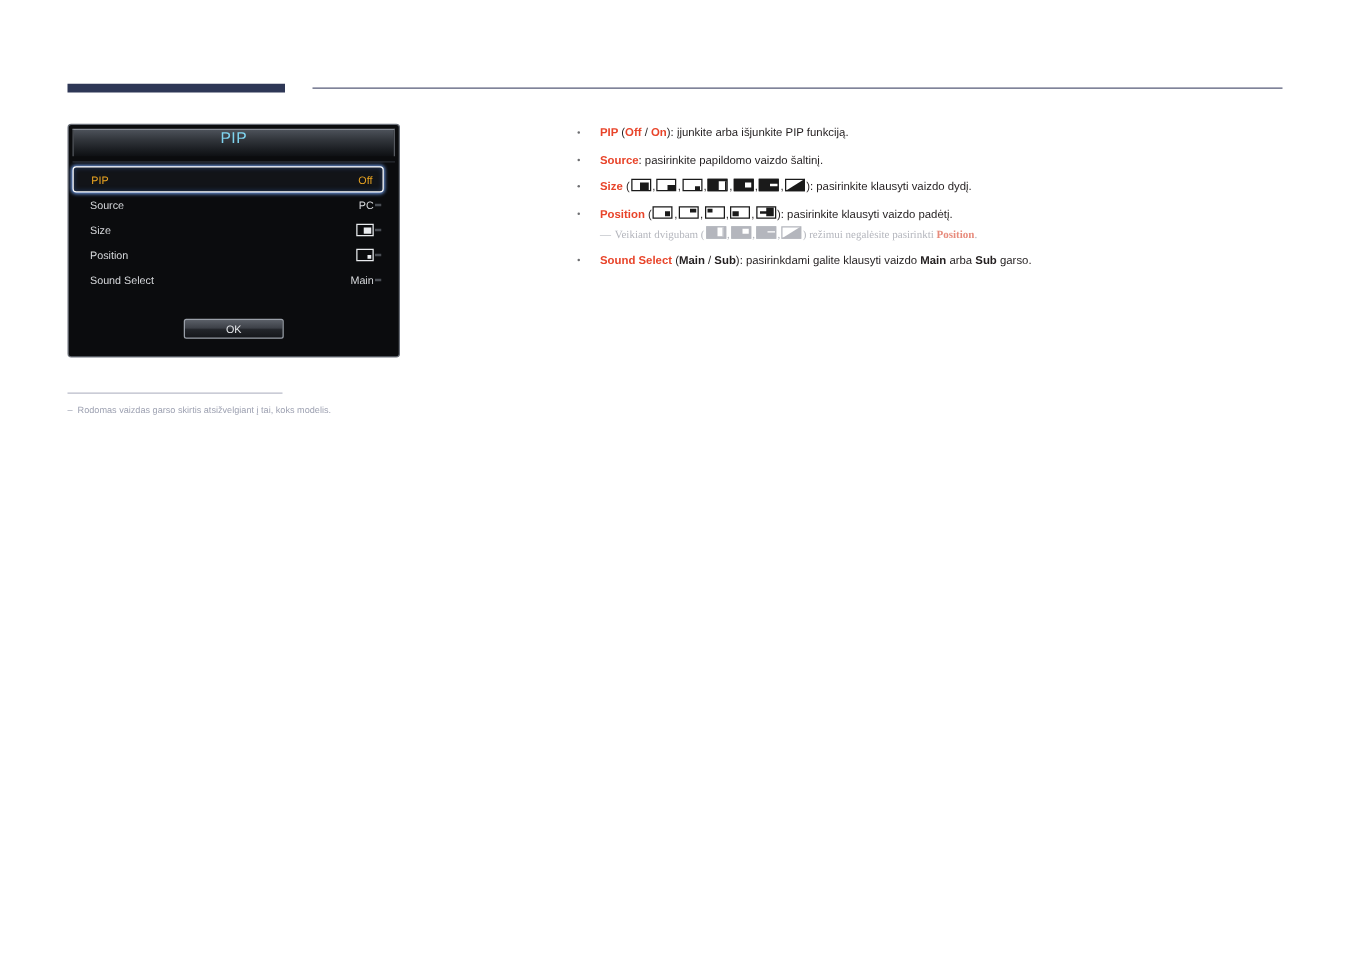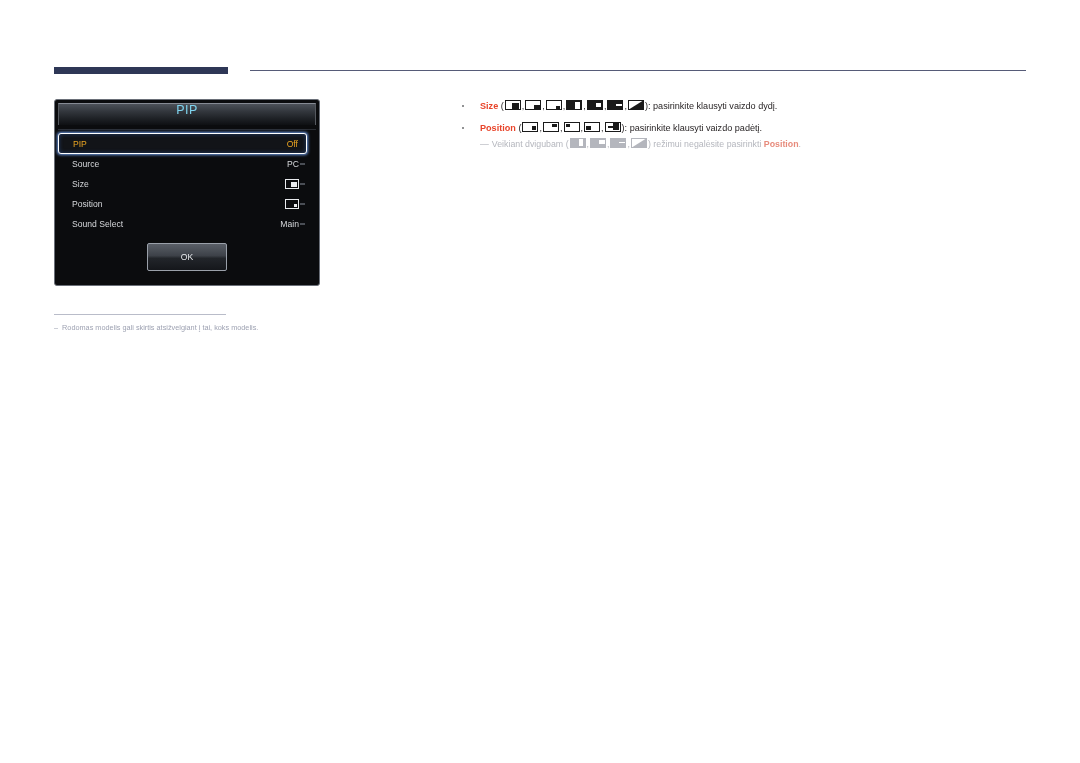--- a/index.html
+++ b/index.html
@@ -134,21 +134,21 @@
     height: 2px;
     background: #4a4e55;
   }
 
   #osd-ok {
     position: absolute;
     left: 50%;
     transform: translateX(-50%);
     bottom: 14px;
     width: 80px;
-    height: 28px;
+    height: 16px;
     border: 1px solid #9aa0a9;
     border-radius: 2px;
     background: linear-gradient(to bottom, #5a5f67 0%, #3d4148 45%, #22252a 55%, #15171b 100%);
     color: #e6e8eb;
     font-size: 8.6px;
     display: flex;
     align-items: center;
     justify-content: center;
     box-sizing: border-box;
   }
@@ -199,20 +199,21 @@
   .kw { color: #e8442a; font-weight: bold; }
   .kb { font-weight: bold; color: #231f20; }
 
   .subnote {
     position: relative;
     padding-left: 0;
     margin-top: 3px;
     font-size: 8.8px;
     color: #b4b6bd;
     line-height: 13px;
+    font-family: Liberation Serif, serif;
   }
   .subnote .emdash {
     color: #b4b6bd;
     margin-right: 3px;
   }
   .subnote .kw { color: #e78b7c; }
 
   
   .g {
     display: inline-block;
@@ -310,35 +311,47 @@
       <span class="osd-tick" style="top:9px"></span>
     </div>
 
   </div>
 
   <div id="osd-ok">OK</div>
 </div>
 
 <div id="figure-note-rule"></div>
 <div id="figure-note">
-  <span class="dash">–</span><span>Rodomas modelis gali skirtis atsižvelgiant į tai, koks modelis.</span>
+  <span class="dash">–</span><span>Rodomas vaizdas garso skirtis atsižvelgiant į tai, koks modelis.</span>
 </div>
 
 <div id="content">
 
-
+  <div class="bullet-row">
+    <span class="dot"></span>
+    <span class="kw">PIP </span><span>(</span><span class="kw">Off</span><span> / </span><span class="kw">On</span><span>): įjunkite arba išjunkite PIP funkciją.</span>
+  </div>
+
+  <div class="bullet-row">
+    <span class="dot"></span>
+    <span class="kw">Source</span><span>: pasirinkite papildomo vaizdo šaltinį.</span>
+  </div>
 
   <div class="bullet-row">
     <span class="dot"></span>
     <span class="kw">Size </span><span>(</span><span class="g g-s1"><b></b></span>,<span class="g g-s2"><b></b></span>,<span class="g g-s3"><b></b></span>,<span class="g g-s4"><b></b></span>,<span class="g g-s5"><b></b><i></i></span>,<span class="g g-s6"><b></b></span>,<span class="g g-s7"><b></b></span><span>): pasirinkite klausyti vaizdo dydį.</span>
   </div>
 
   <div class="bullet-row">
     <span class="dot"></span>
     <span class="kw">Position </span><span>(</span><span class="g g-p1"><b></b></span>,<span class="g g-p2"><b></b></span>,<span class="g g-p3"><b></b></span>,<span class="g g-p4"><b></b></span>,<span class="g g-p5"><b></b><i></i></span><span>): pasirinkite klausyti vaizdo padėtį.</span>
 
     <div class="subnote">
       <span class="emdash">—</span><span>Veikiant dvigubam (</span><span class="g g-s4"><b></b></span>,<span class="g g-s5"><b></b><i></i></span>,<span class="g g-s6"><b></b></span>,<span class="g g-s7"><b></b></span><span>) režimui negalėsite pasirinkti </span><span class="kw">Position</span><span>.</span>
     </div>
   </div>
 
+  <div class="bullet-row">
+    <span class="dot"></span>
+    <span class="kw">Sound Select </span><span>(</span><span class="kb">Main</span><span> / </span><span class="kb">Sub</span><span>): pasirinkdami galite klausyti vaizdo </span><span class="kb">Main</span><span> arba </span><span class="kb">Sub</span><span> garso.</span>
+  </div>
 
 </div>
 
 </body></html>

